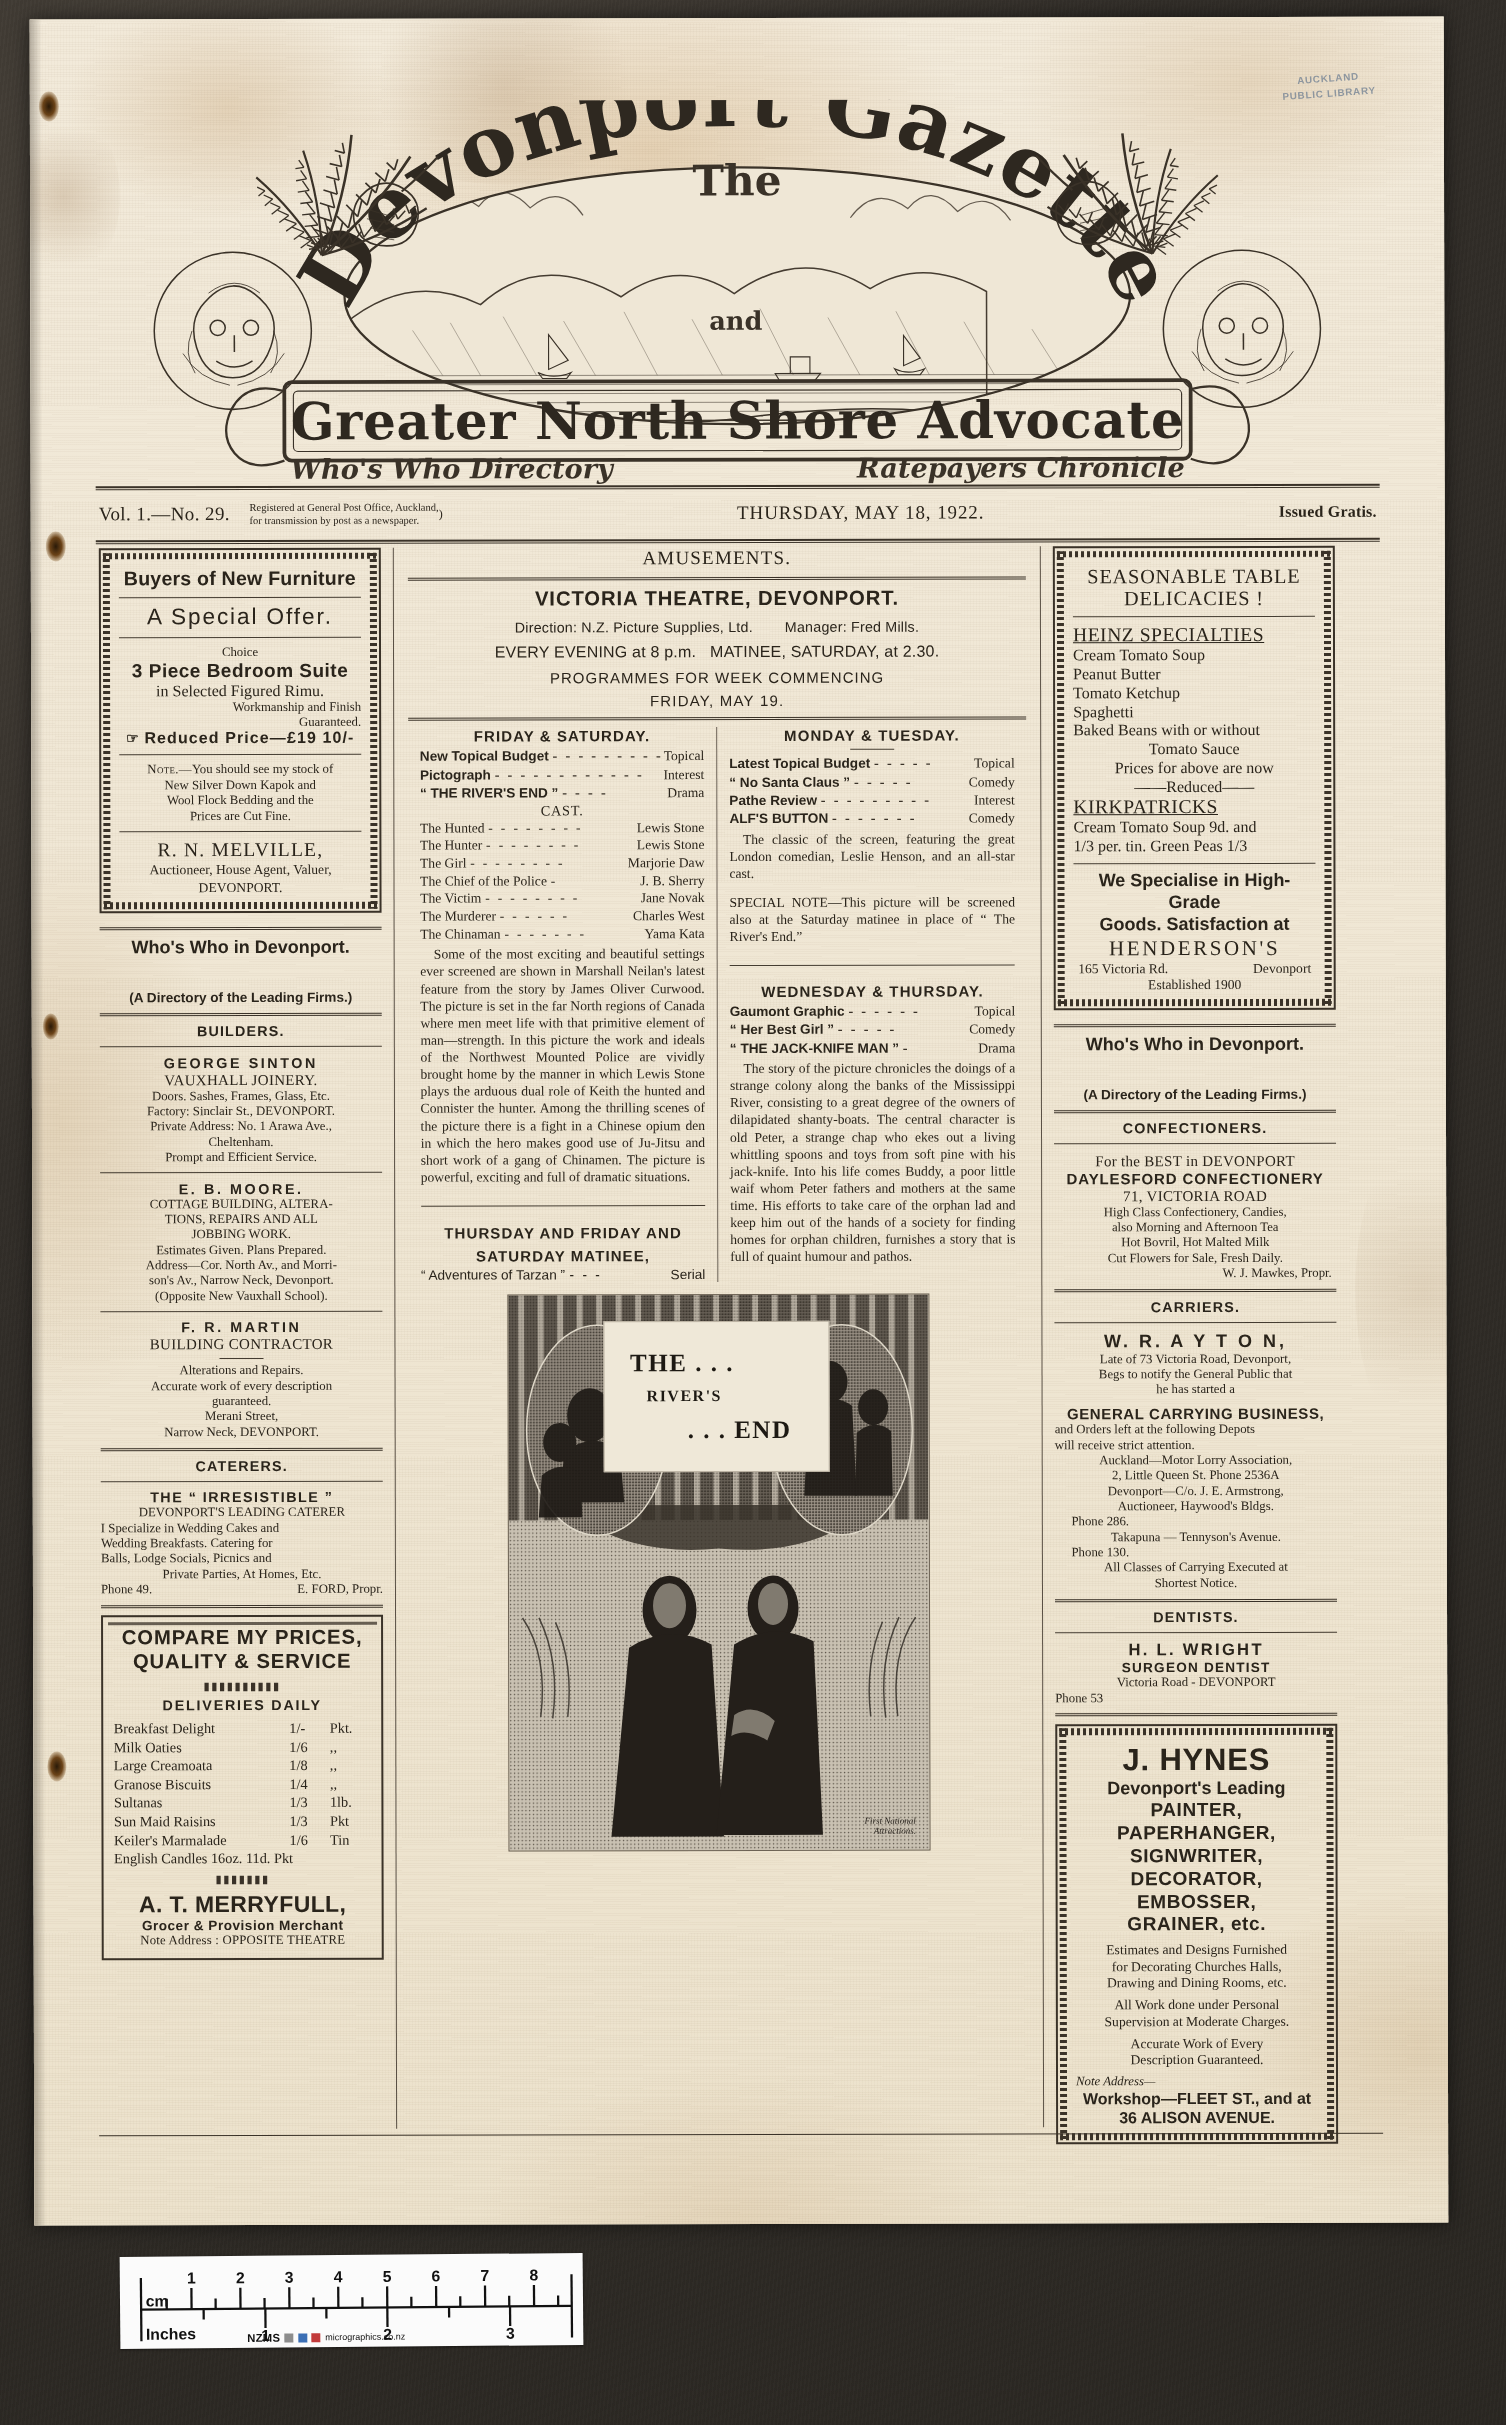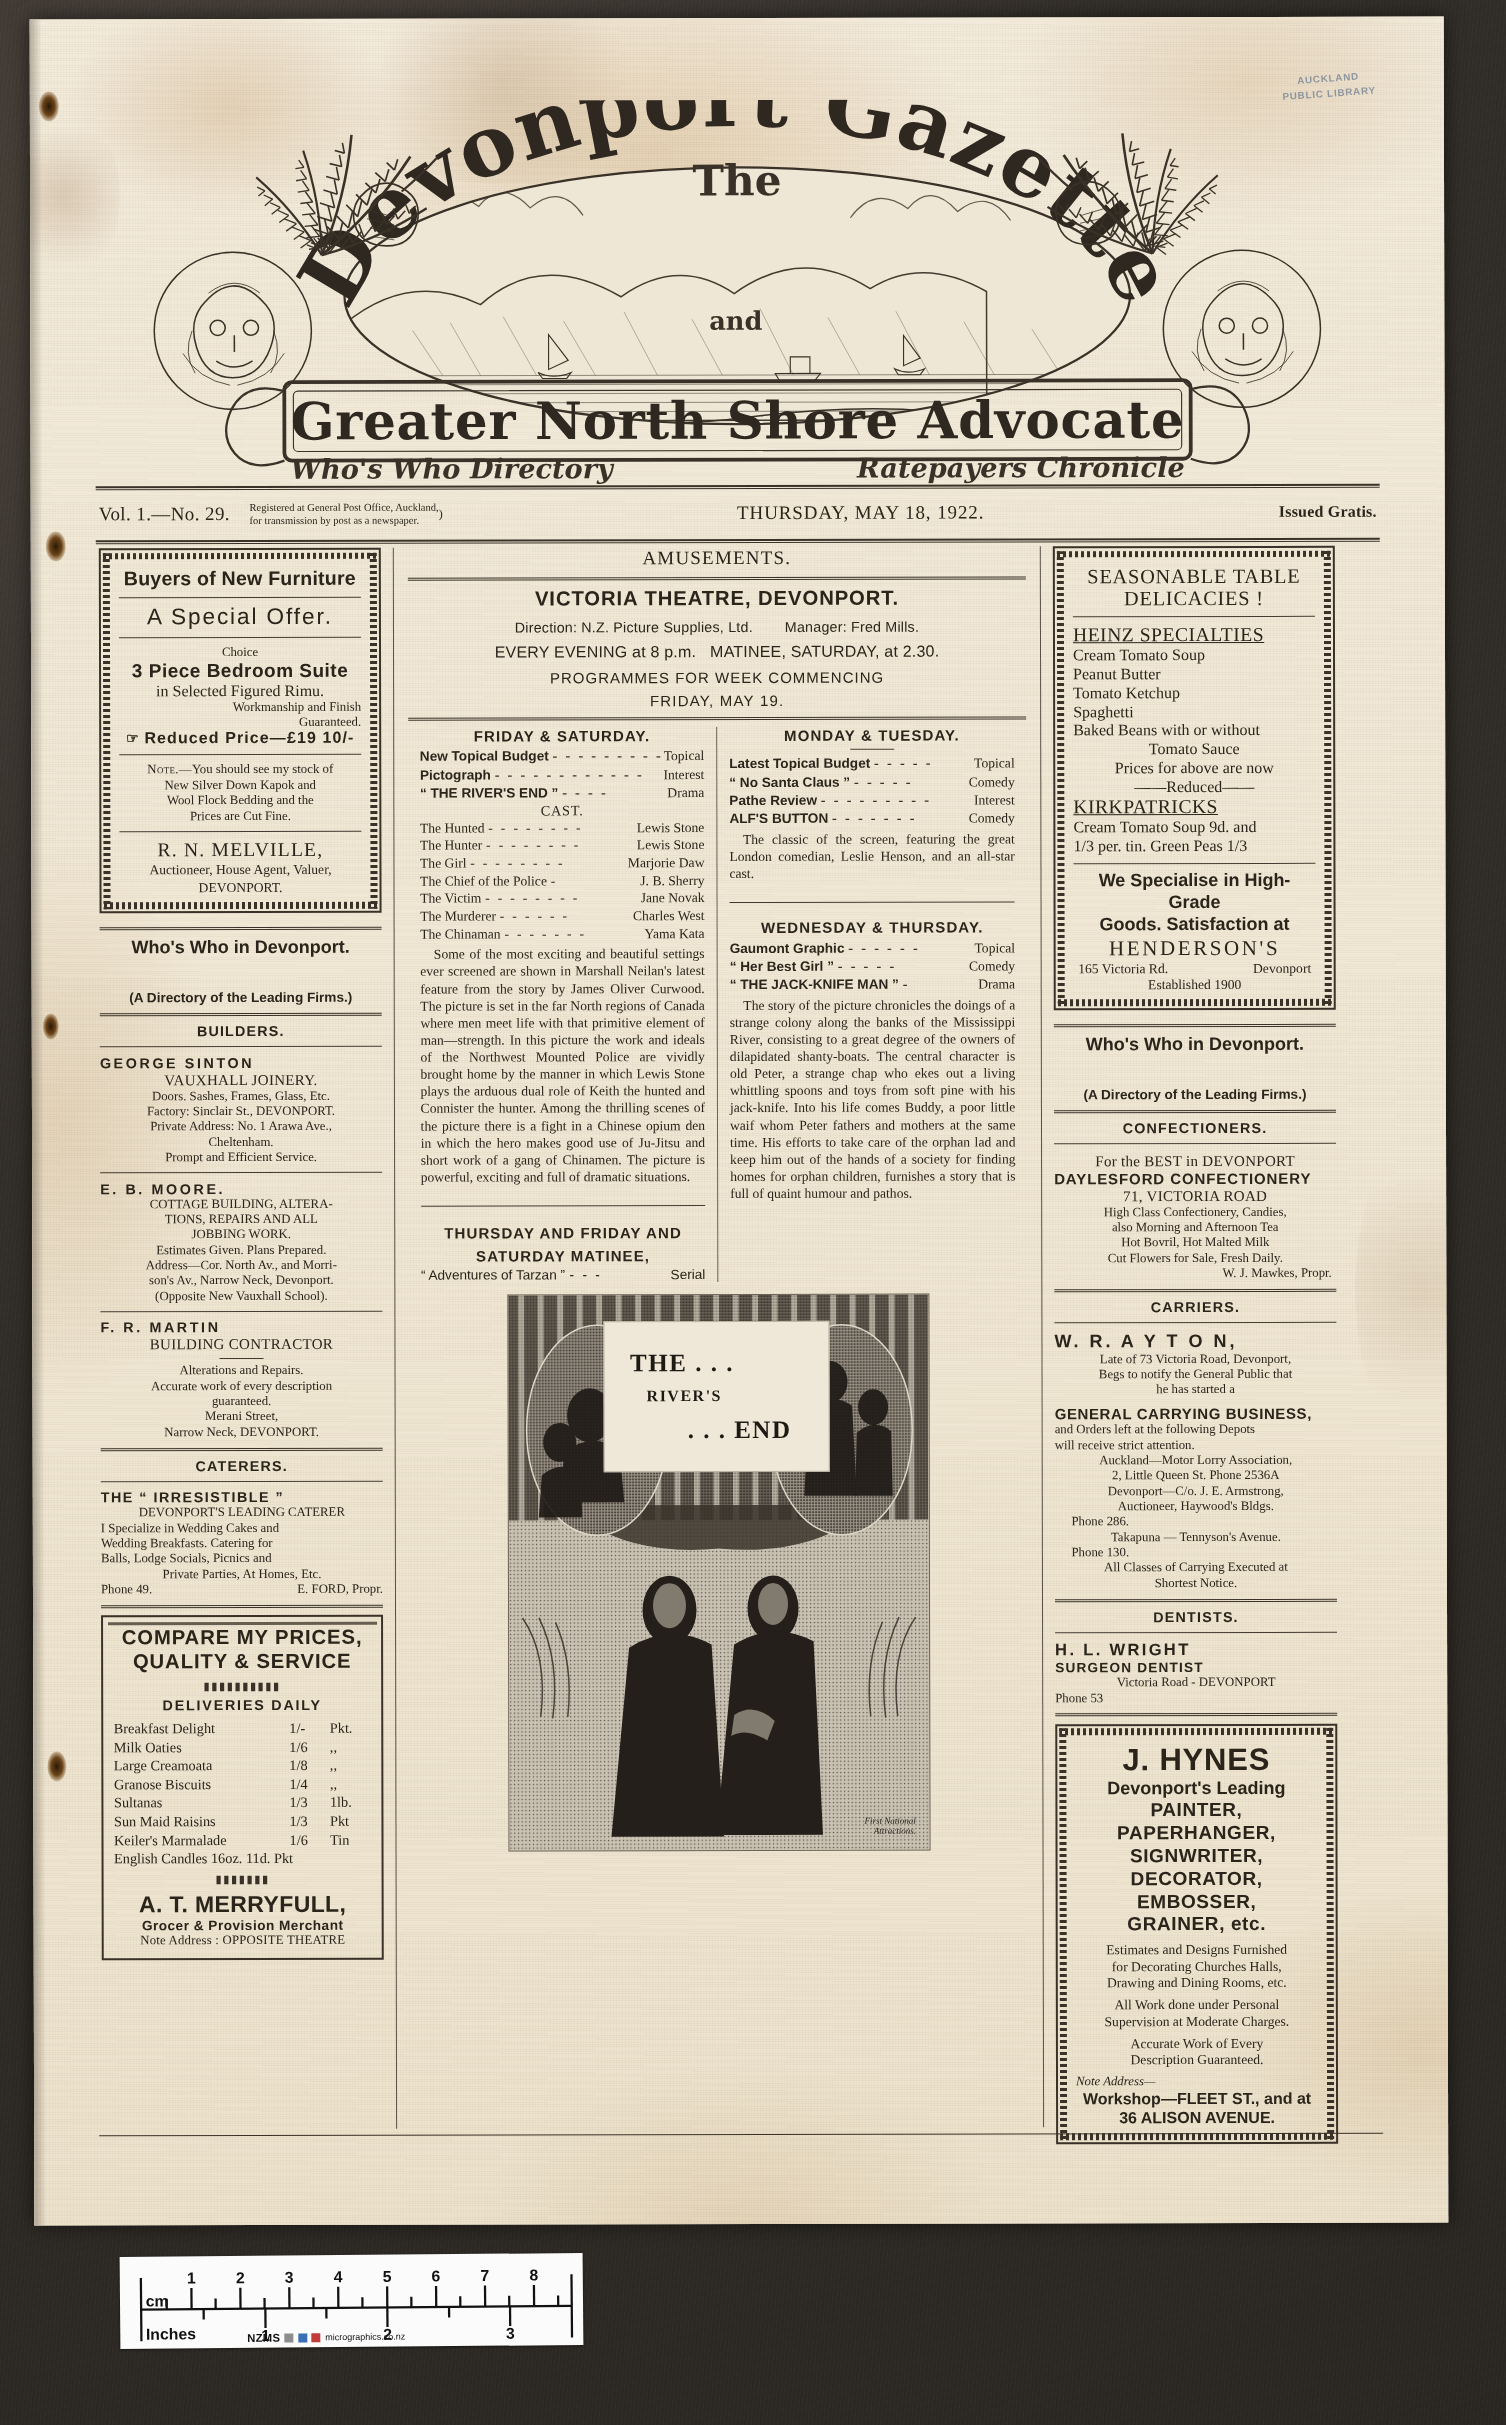--- a/index.html
+++ b/index.html
@@ -126,21 +126,21 @@
   .melville{ font-size:19.6px; text-align:center; letter-spacing:1.2px; margin-top:4.5px; }
   .melville-sub{ font-size:13.6px; text-align:center; line-height:1.3; }
 
   
   .whoswho{ font-family:"Liberation Sans", sans-serif; font-weight:700; font-size:18px; text-align:center; }
   .whoswho-sub{ font-family:"Liberation Sans", sans-serif; font-weight:700; font-size:13.6px; text-align:center;margin-top:32px; }
   .cat-head{ font-family:"Liberation Sans", sans-serif; font-size:14.3px; text-align:center; letter-spacing:1.2px; font-weight:600; }
 
   
   .firm{ margin:7.5px 0 1.5px; }
-  .firm-name{ font-family:"Liberation Sans", sans-serif; font-weight:700; font-size:14.3px; text-align:left; letter-spacing:2.6px; }
+  .firm-name{ font-family:"Liberation Sans", sans-serif; font-weight:700; font-size:14.3px; text-align:center; letter-spacing:2.6px; }
   .firm-line{ font-size:12.8px; text-align:center; line-height:1.2; }
   .firm-line-l{ font-size:12.8px; line-height:1.2; }
   .firm-big{ font-size:15px; text-align:center; letter-spacing:0.3px; line-height:1.2; }
 
   
   .mf-frame{ border:2.3px solid #3a3228; padding:9px 10.5px 10.5px; margin-top:7.5px; position:relative; }
   .mf-frame:before{ content:""; position:absolute; left:4.5px; right:4.5px; top:4.5px; height:3px; background:#3a3228; opacity:.75;}
   .mf-title{ font-family:"Liberation Sans", sans-serif; font-weight:700; font-size:20.3px; text-align:center; letter-spacing:0.9px; line-height:1.18; }
   .dingbat{ text-align:center; font-size:11.3px; letter-spacing:1.5px; color:#3a3228; margin:5.3px 0 4.5px; }
   .mf-deliv{ font-family:"Liberation Sans", sans-serif; font-weight:700; font-size:14.3px; text-align:center; letter-spacing:1.8px; margin-bottom:6px;}
@@ -659,20 +659,21 @@
               <span class="t">Pathe Review</span>
               <span class="lead">- - - - - - - - -</span>
               <span class="g">Interest</span>
             </div>
             <div class="prog-row">
               <span class="t">ALF'S BUTTON</span>
               <span class="lead">- - - - - - -</span>
               <span class="g">Comedy</span>
             </div>
             <div class="para">The classic of the screen, featuring the great London comedian, Leslie Henson, and an all-star cast.</div>
+            <div class="para noind" style="margin-top:12px">SPECIAL NOTE—This picture will be screened also at the Saturday matinee in place of “ The River's End.”</div>
 
             <div class="hr" style="margin:19.6px 0 16.6px"></div>
 
             <div class="day-head">WEDNESDAY  &amp;  THURSDAY.</div>
             <div class="prog-row">
               <span class="t">Gaumont Graphic</span>
               <span class="lead">- - - - - -</span>
               <span class="g">Topical</span>
             </div>
             <div class="prog-row">

